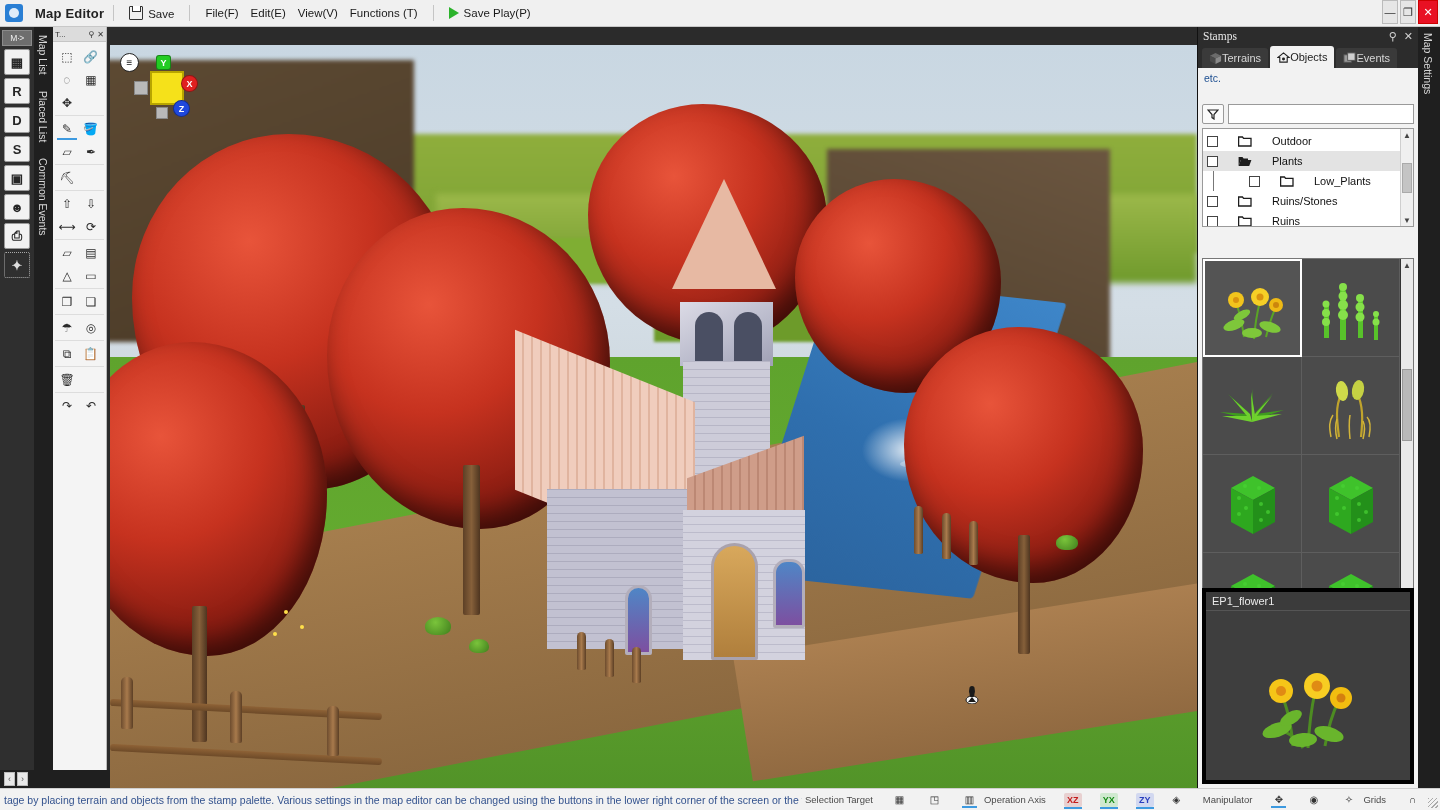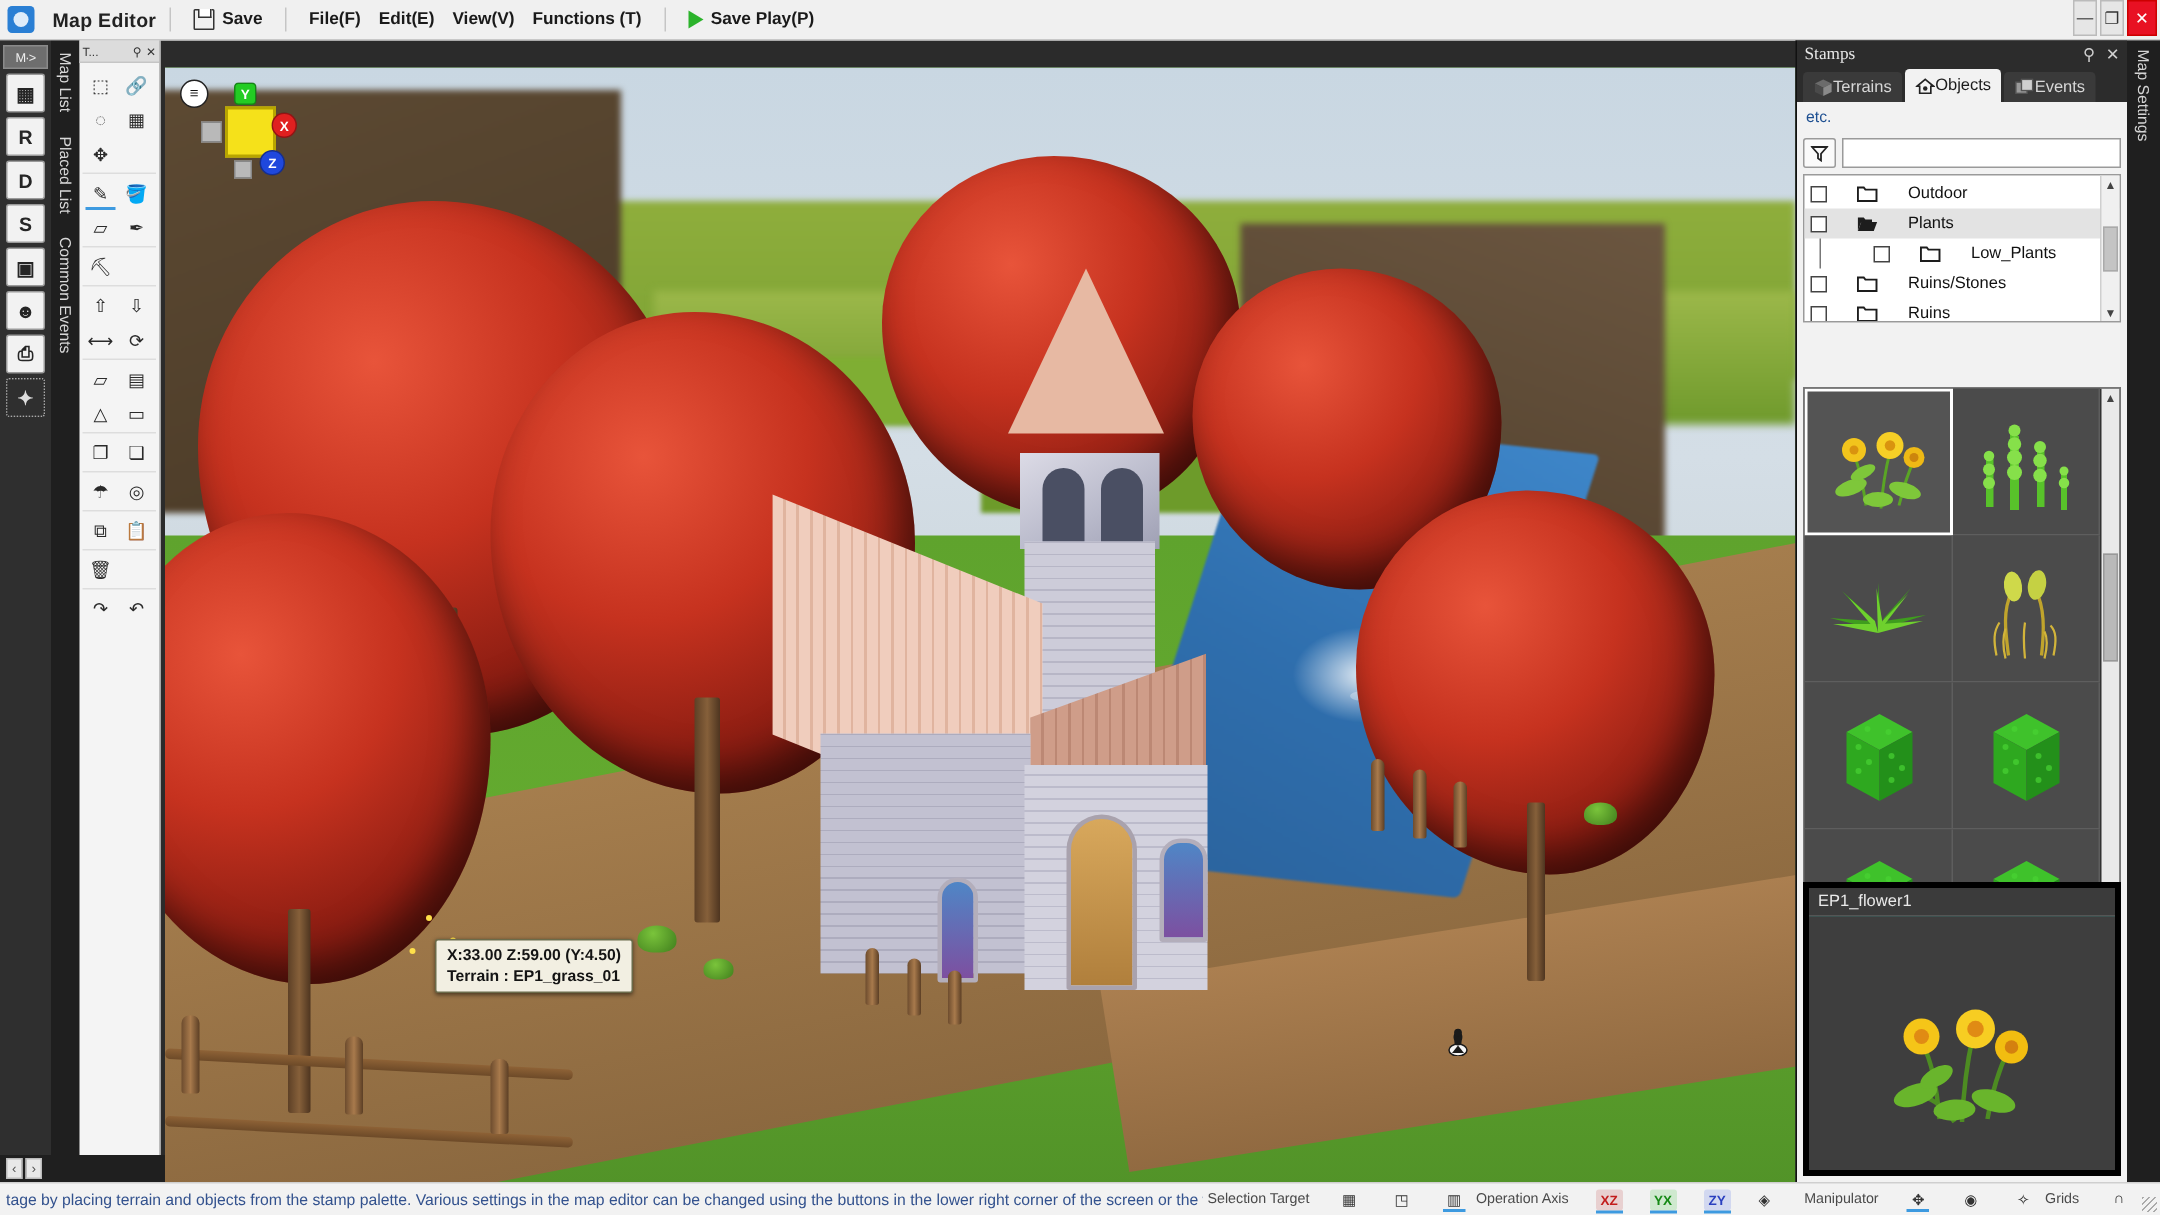--- a/index.html
+++ b/index.html
@@ -23,22 +23,22 @@
   .tb-logo:after{
     content:"";position:absolute;left:4px;top:4px;width:10px;height:10px;
     border-radius:50%;background:#fff;opacity:.85;
   }
   .tb-title{
     font-size:13px;font-weight:bold;color:#222;margin-left:12px;
     letter-spacing:.2px; white-space:nowrap;
   }
   .tb-sep{width:1px;height:16px;background:#c5c5c5;margin:0 9px;}
   .tb-btn{
-    display:flex;align-items:center;gap:5px;font-size:11.5px;color:#1a1a1a;
-    padding:3px 6px;border-radius:2px;white-space:nowrap;cursor:default;font-weight:bold;
+    display:flex;align-items:flex-end;gap:5px;font-size:11.5px;color:#1a1a1a;
+    padding:3px 6px;border-radius:2px;white-space:nowrap;cursor:default;
   }
   .save-ic{
     width:14px;height:14px;border:1.4px solid #333;border-radius:1px;position:relative;flex:none;
   }
   .save-ic:before{content:"";position:absolute;left:2px;top:-1px;width:7px;height:5px;border:1.3px solid #333;border-top:none;background:#fff;}
   .play-tri{
     width:0;height:0;border-left:10px solid #2bb32b;border-top:6px solid transparent;border-bottom:6px solid transparent;flex:none;
   }
   .wctrls{position:absolute;right:0;top:0;height:24px;display:flex;}
   .wbtn{width:16px;height:24px;margin-right:2px;display:flex;align-items:center;justify-content:center;
@@ -222,21 +222,21 @@
   }
   .st-head .ctrls{display:flex;gap:7px;font-size:11px;color:#d0d0d0;}
   .st-tabs{display:flex;height:23px;align-items:flex-end;padding-left:4px;gap:2px;background:#2c2c2c;}
   .st-tab{
     display:flex;align-items:center;gap:0;height:20px;padding:0 7px;
     background:#3a3a3a;color:#d7d7d7;font-size:11px;border-radius:3px 3px 0 0;cursor:default;
   }
   .st-tab.active{background:#f2f2f2;color:#1c1c1c;height:22px;}
   .st-tab .ti{width:13px;height:13px;display:inline-block;}
   .st-body{position:absolute;left:0;right:0;top:41px;bottom:0;background:#f2f2f2;padding:3px 4px;}
-  .etc{font-size:10.5px;color:#1d4f91;margin:1px 2px 8px;cursor:default;}
+  .etc{font-size:10.5px;color:#1d4f91;margin:1px 2px 20px;cursor:default;}
   .filterrow{display:flex;gap:4px;align-items:center;margin-bottom:4px;}
   .filt-btn{
     width:22px;height:20px;border:1px solid #9a9a9a;background:#fafafa;border-radius:2px;
     display:flex;align-items:center;justify-content:center;cursor:default;
   }
   .filt-in{
     flex:1;height:20px;border:1px solid #9a9a9a;background:#fff;font-size:11px;padding:0 4px;
     font-family:"Liberation Sans", sans-serif;
   }
   .tree-box{
@@ -517,24 +517,20 @@
     <div class="gizmo-menu">≡</div>
     <div class="axiscube">
       <div class="ac-grey"></div>
       <div class="ac-grey2"></div>
       <div class="ac-face"></div>
       <div class="ac-ball ac-y">Y</div>
       <div class="ac-ball ac-x">X</div>
       <div class="ac-ball ac-z">Z</div>
     </div>
 
-    <div class="vtooltip" style="left:180px;top:581px;">
-      <div>X:33.00 Z:59.00 (Y:4.50)</div>
-      <div>Terrain : EP1_grass_01</div>
-    </div>
 
     <svg class="cursor-ic" style="left:855px;top:640px;" viewBox="0 0 14 19">
       <ellipse cx="7" cy="15" rx="6" ry="4" fill="#f5f5f5" stroke="#1a1a1a" stroke-width="1"></ellipse>
       <path d="M7 3 C4.5 3 3.5 5.5 4.3 8 C5 10 4 12 7 12 C10 12 9 10 9.7 8 C10.5 5.5 9.5 3 7 3 Z" fill="#1a1a1a"></path>
       <circle cx="7" cy="3.5" r="2.6" fill="#1a1a1a"></circle>
       <path d="M7 12 L3 17 L11 17 Z" fill="#1a1a1a"></path>
     </svg>
   </div>
 
   <div class="stamps">

